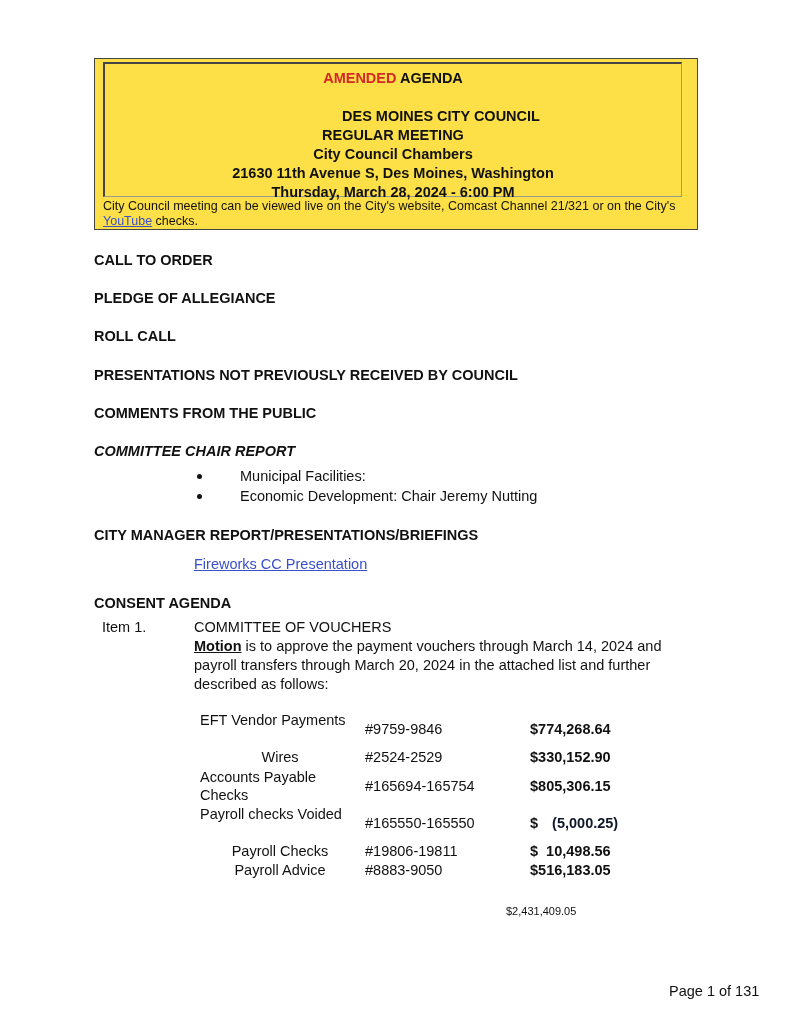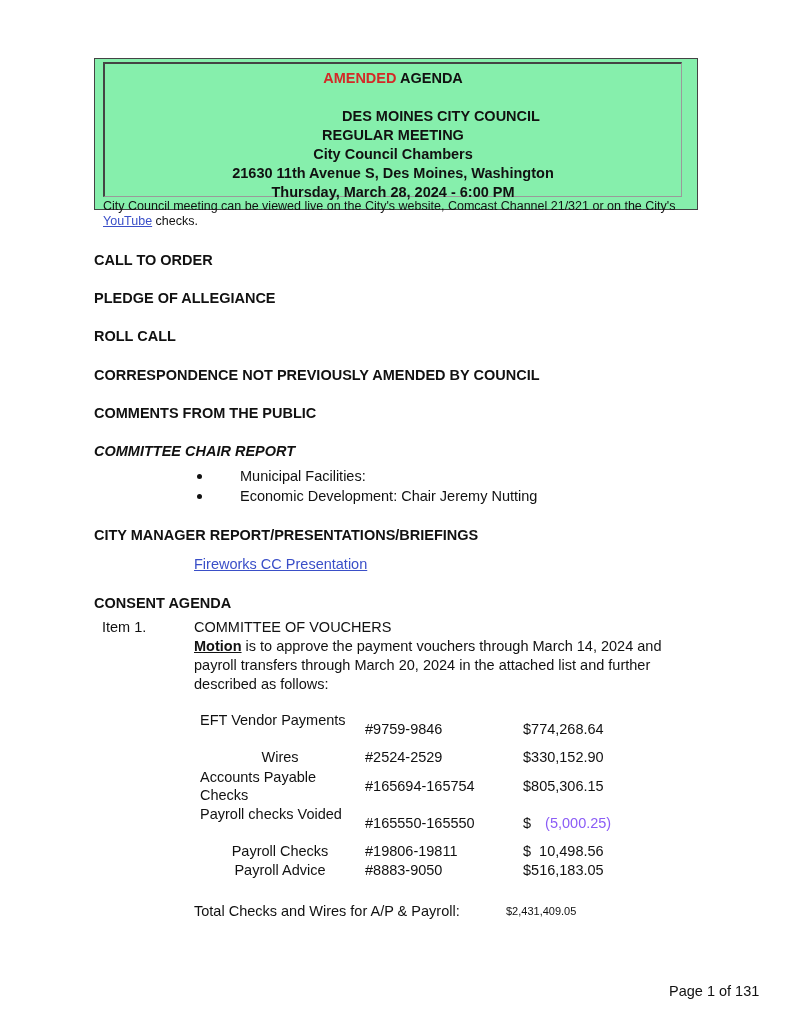--- a/index.html
+++ b/index.html
@@ -4,22 +4,22 @@
 <style>
   html, body { margin: 0; padding: 0; background: #ffffff; }
   body {
     width: 791px; height: 1024px; position: relative; overflow: hidden;
     font-family: "Liberation Sans", sans-serif; color: #111111;
   }
   .page { position: absolute; left: 0; top: 0; width: 791px; height: 1024px; }
 
   
   .hdr-box {
-    position: absolute; left: 94px; top: 58px; width: 604px; height: 152px;
-    border: 1.5px solid #444444; background: #86efac; box-sizing: border-box;
+    position: absolute; left: 94px; top: 58px; width: 604px; height: 172px;
+    border: 1.5px solid #444444; background: #fde047; box-sizing: border-box;
   }
   .hdr-inner {
     position: absolute; left: 8px; top: 3px; width: 579px; height: 135px;
     border-left: 2px solid #444444; border-top: 2px solid #444444;
     border-right: 1px solid #9a9a9a; border-bottom: 1px solid #9a9a9a;
     box-sizing: border-box;
   }
   .hdr-line {
     position: absolute; left: 0; width: 100%; text-align: center;
     font-weight: bold; font-size: 14.5px; line-height: 19px;
@@ -55,23 +55,23 @@
   .motion { font-weight: bold; text-decoration: underline; }
 
   
   .vt { position: absolute; left: 200px; top: 711px; font-size: 14.5px; }
   .vrow { position: relative; width: 440px; }
   .vrow.tall { height: 37px; }
   .vrow.short { height: 19.5px; text-align: center; }
   .vcell { position: absolute; top: 0; line-height: 18px; white-space: nowrap; }
   .vcol1 { left: 0; width: 160px; white-space: normal; }
   .vcol2 { left: 165px; }
-  .vcol3 { left: 323px; }
+  .vcol3 { left: 330px; font-weight: bold; }
   .tall .vcol2, .tall .vcol3 { top: 9px; }
-  .neg { color: #8b5cf6; margin-left: 14px; }
+  .neg { color: #0f172a; margin-left: 14px; }
 
   .total-label { position: absolute; left: 194px; top: 902px; font-size: 14.5px; line-height: 18px; white-space: nowrap; }
   .total-val { position: absolute; left: 506px; top: 902px; font-size: 11px; line-height: 18px; }
 
   .page-num { position: absolute; left: 669px; top: 982px; font-size: 14.5px; line-height: 18px; }
 </style>
 </head>
 <body>
 
 <div class="page">
@@ -87,21 +87,21 @@
       <div class="hdr-line" style="top:81px;">City Council Chambers</div>
       <div class="hdr-line" style="top:100px;">21630 11th Avenue S, Des Moines, Washington</div>
       <div class="hdr-line" style="top:119px;">Thursday, March 28, 2024 - 6:00 PM</div>
     </div>
     <div class="hdr-note"><span>City Council meeting can be viewed live on the City's website, Comcast Channel 21/321 or on the City's </span><span class="link">YouTube</span><span> checks.</span></div>
   </div>
 
   <div class="sec" style="top:251px;">CALL TO ORDER</div>
   <div class="sec" style="top:289px;">PLEDGE OF ALLEGIANCE</div>
   <div class="sec" style="top:327px;">ROLL CALL</div>
-  <div class="sec" style="top:366px;">CORRESPONDENCE NOT PREVIOUSLY AMENDED BY COUNCIL</div>
+  <div class="sec" style="top:366px;">PRESENTATIONS NOT PREVIOUSLY RECEIVED BY COUNCIL</div>
   <div class="sec" style="top:404px;">COMMENTS FROM THE PUBLIC</div>
   <div class="sec" style="top:442px;font-style:italic;">COMMITTEE CHAIR REPORT</div>
 
   <div class="bullets">
     <div class="bullet-row">
       <span class="bullet-dot"></span>
       <span class="bullet-text">Municipal Facilities:</span>
     </div>
     <div class="bullet-row">
       <span class="bullet-dot"></span>
@@ -143,17 +143,16 @@
       <span class="vcell vcol2">#19806-19811</span>
       <span class="vcell vcol3" style="white-space:pre;">$  10,498.56</span>
     </div>
     <div class="vrow short">
       <span class="vcell vcol1">Payroll Advice</span>
       <span class="vcell vcol2">#8883-9050</span>
       <span class="vcell vcol3">$516,183.05</span>
     </div>
   </div>
 
-  <div class="total-label">Total Checks and Wires for A/P &amp; Payroll:</div>
   <div class="total-val">$2,431,409.05</div>
 
   <div class="page-num">Page 1 of 131</div>
 </div>
 
 </body></html>

